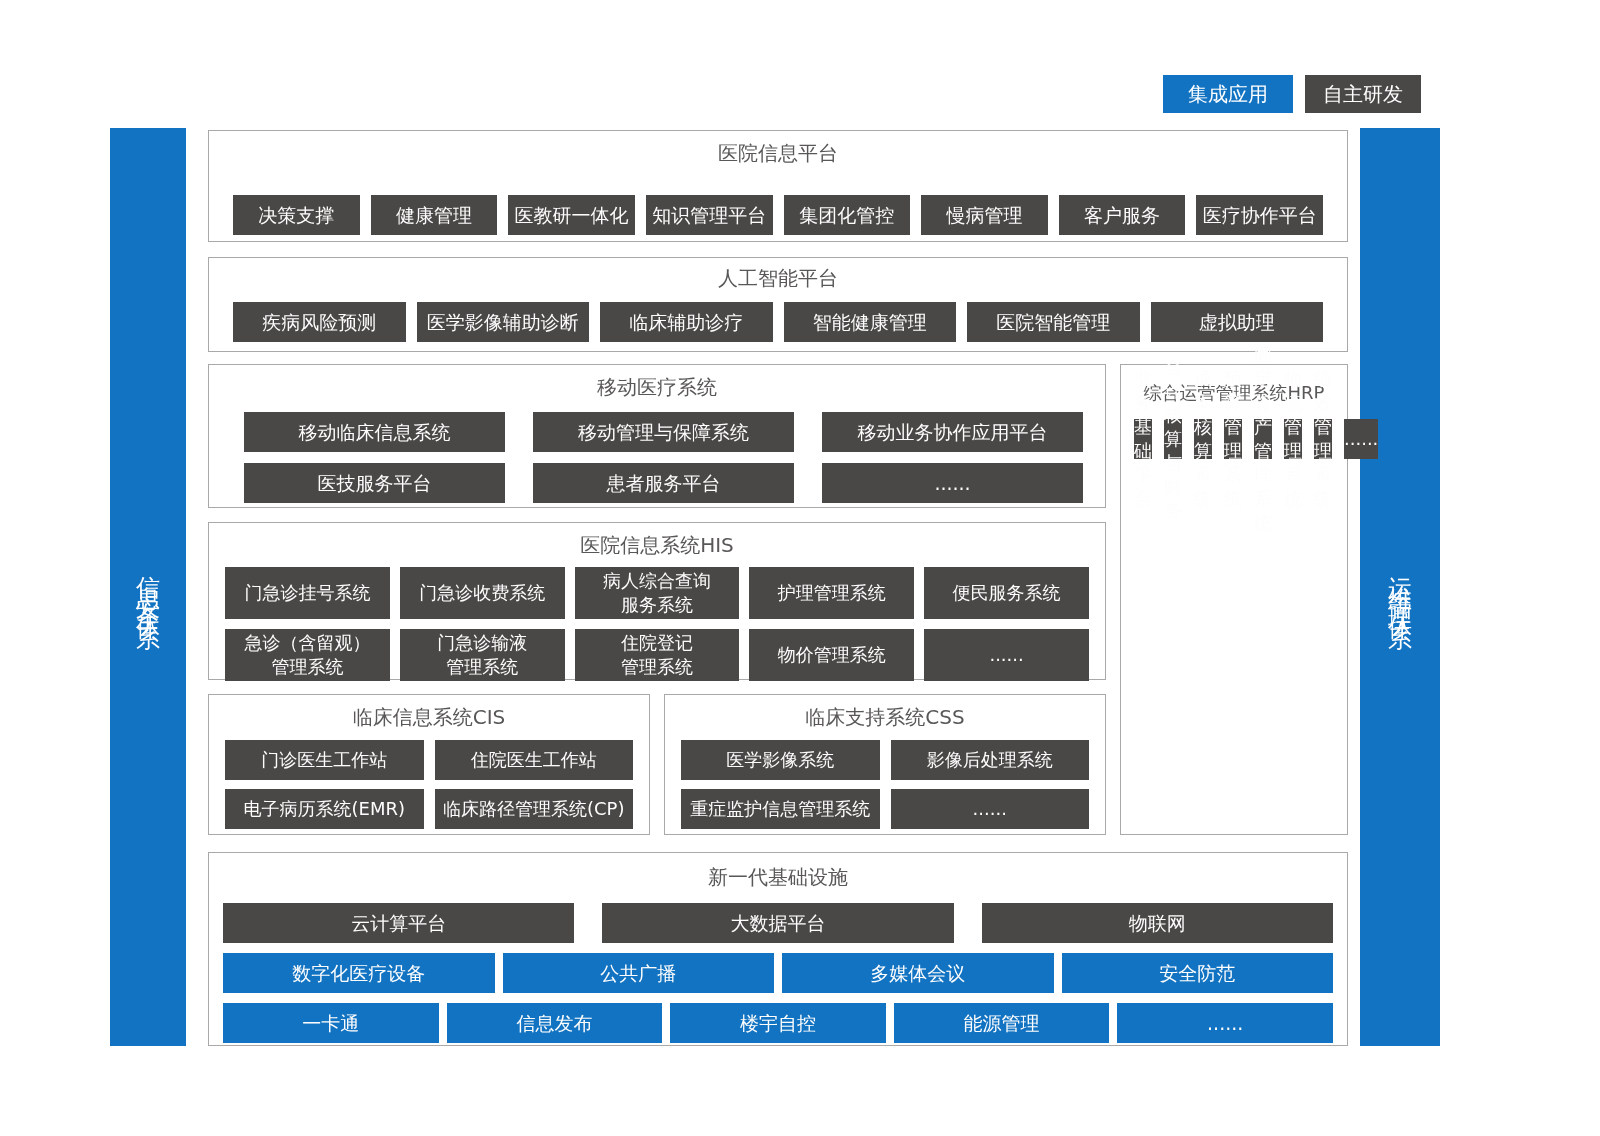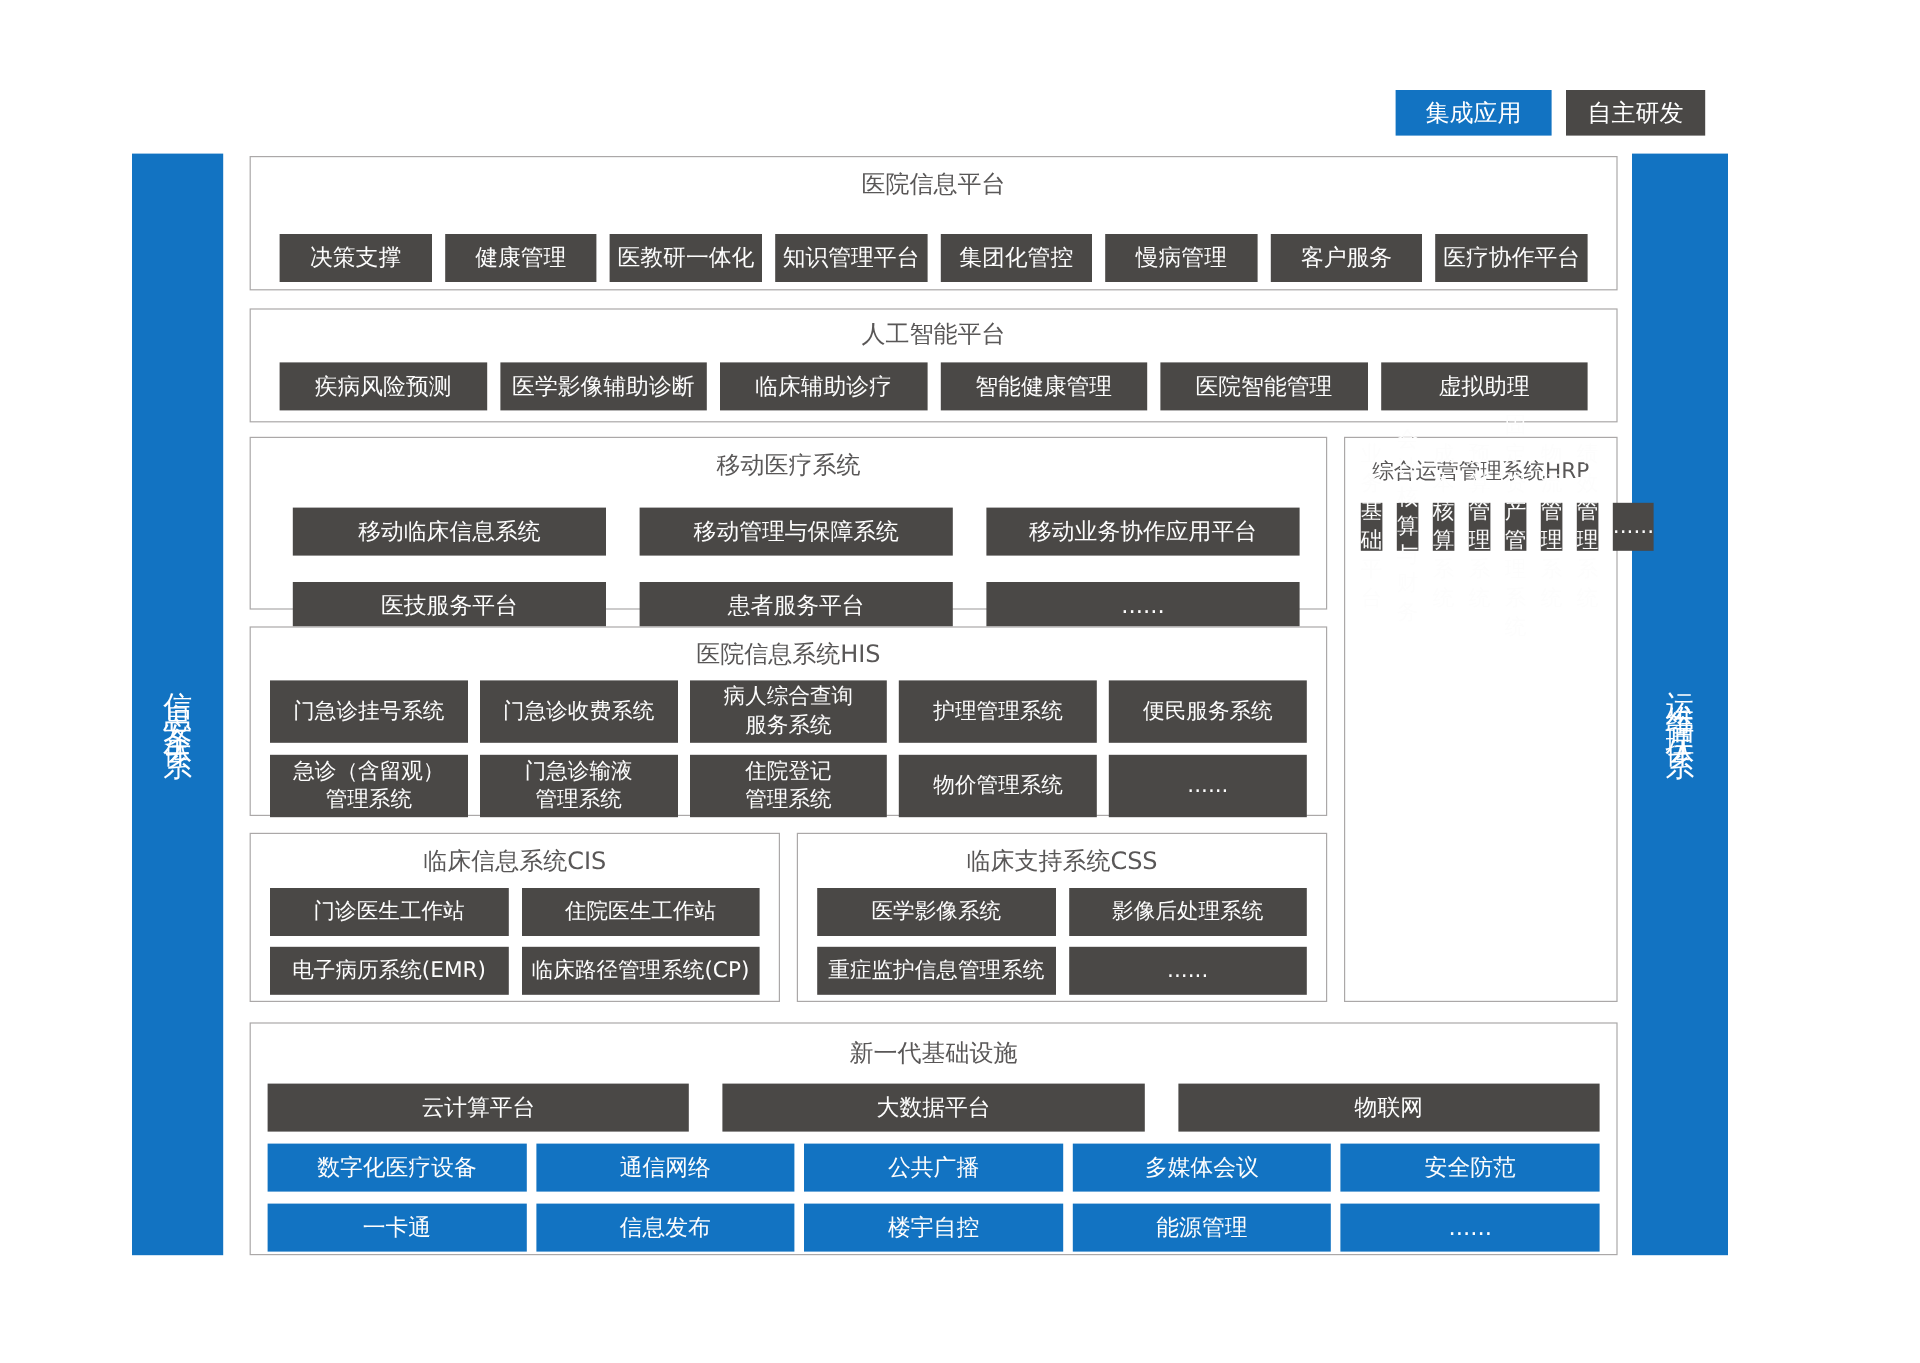--- a/index.html
+++ b/index.html
@@ -30,21 +30,21 @@
   .sec-platform .row { gap:11px; margin-top:28px;border-radius:15px; }
   .sec-platform .node { height:40px; }
 
   
   .sec-ai { left:208px; top:257px; width:1140px; height:95px; padding:6px 24px 0; }
   .sec-ai .row { gap:11px; margin-top:10px; }
   .sec-ai .node { height:40px; }
 
   
   .sec-mobile { left:208px; top:364px; width:898px; height:144px; padding:8px 22px 0; }
-  .sec-mobile .row { gap:28px; margin-top:22px;padding-left:13px; }
+  .sec-mobile .row { gap:28px; margin-top:11px;padding-left:13px; }
   .sec-mobile .node { height:40px; }
 
   
   .sec-hrp { left:1120px; top:364px; width:228px; height:471px; padding:14px 13px 0; }
   .sec-hrp .section-title { font-size:18px; }
   .sec-hrp .col { display:flex; flex-direction:row; gap:12px; margin-top:12px; }
   .sec-hrp .node { height:40px; font-size:18px; }
 
   
   .sec-his { left:208px; top:522px; width:898px; height:158px; padding:8px 16px 0; }
@@ -181,21 +181,20 @@
 
   <div class="section sec-infra">
     <div class="section-title">新一代基础设施</div>
     <div class="row row-dark">
       <div class="node grow">云计算平台</div>
       <div class="node grow">大数据平台</div>
       <div class="node grow">物联网</div>
     </div>
     <div class="row row-blue">
       <div class="node blue grow">数字化医疗设备</div>
-      <div class="node blue grow">通信网络</div>
       <div class="node blue grow">公共广播</div>
       <div class="node blue grow">多媒体会议</div>
       <div class="node blue grow">安全防范</div>
     </div>
     <div class="row row-blue">
       <div class="node blue grow">一卡通</div>
       <div class="node blue grow">信息发布</div>
       <div class="node blue grow">楼宇自控</div>
       <div class="node blue grow">能源管理</div>
       <div class="node blue grow">......</div>

